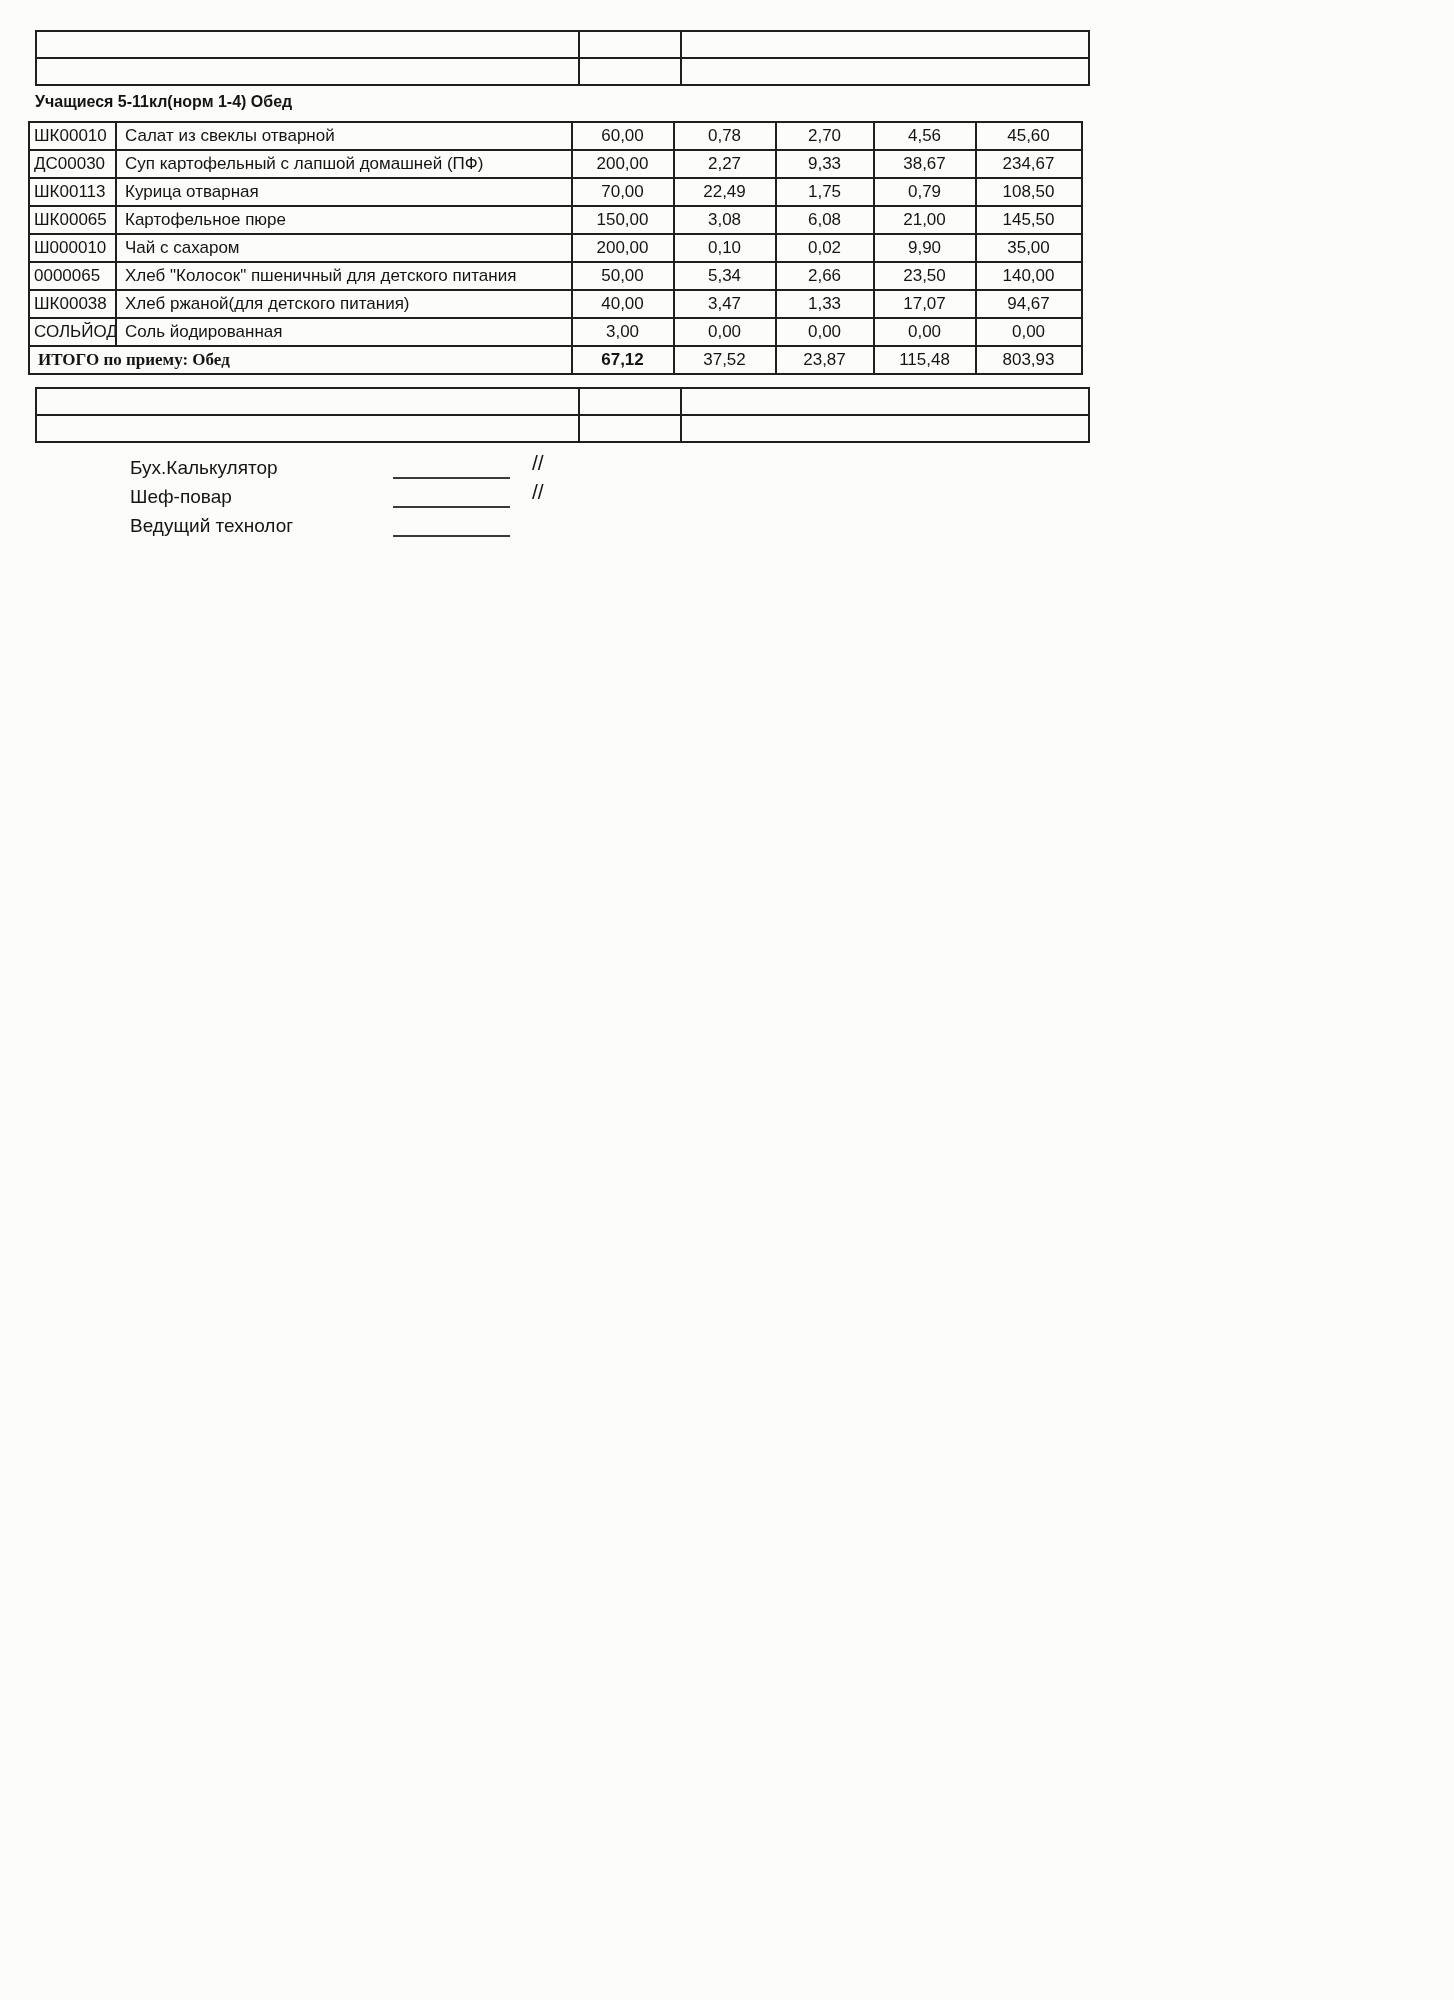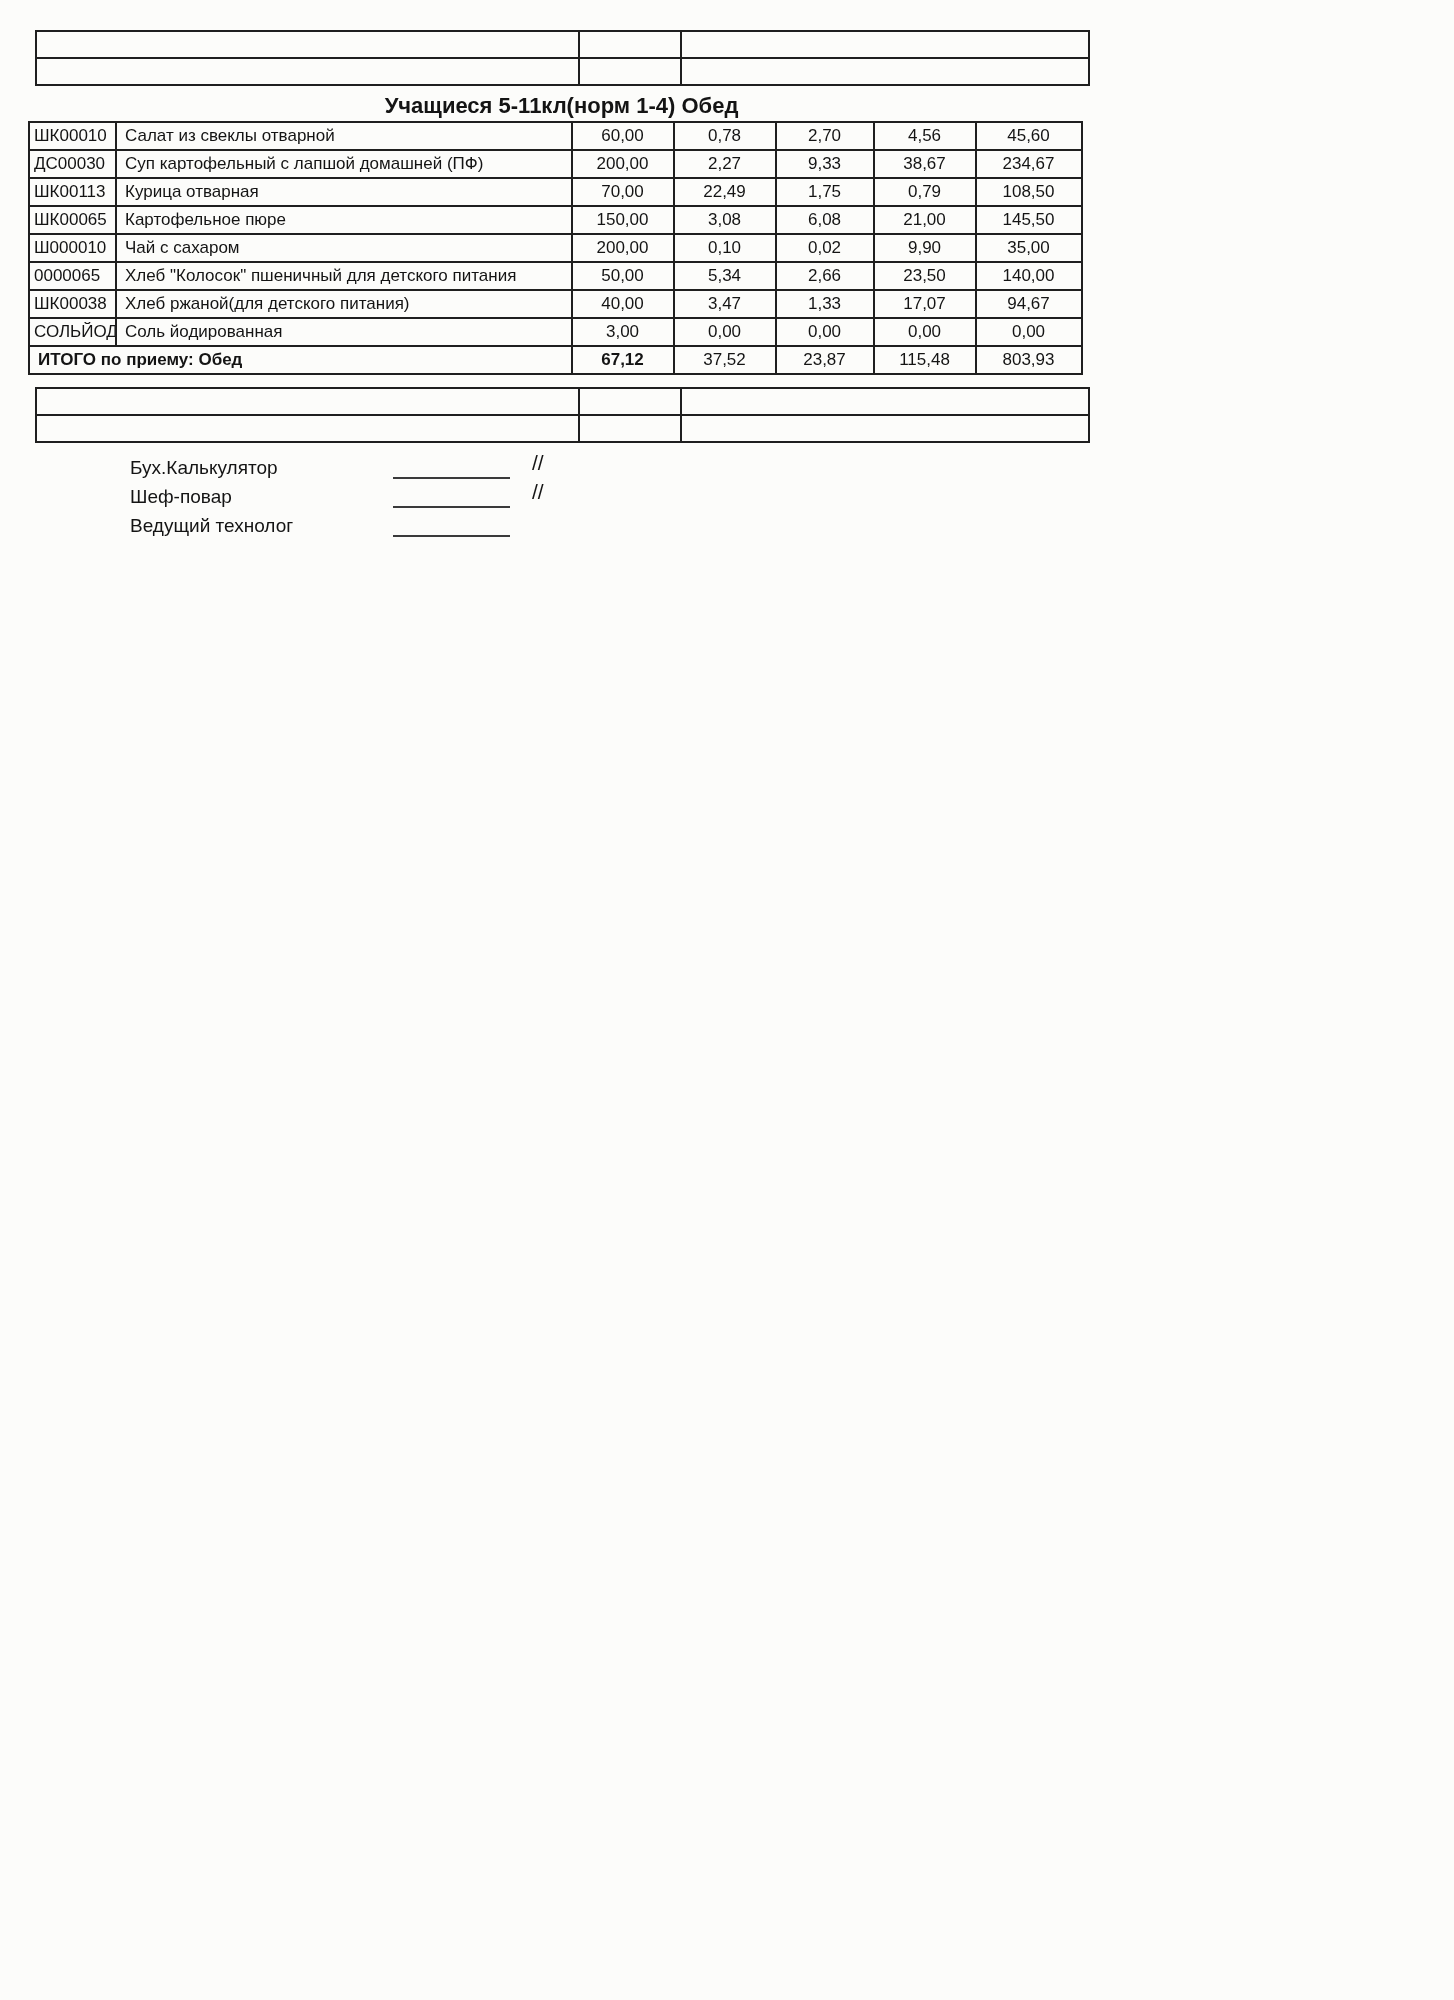--- a/index.html
+++ b/index.html
@@ -25,30 +25,29 @@
   .empty-table { position: absolute; left: 35px; width: 1053px; }
   .empty-top { top: 30px; }
   .empty-bottom { top: 387px; }
   .empty-table td { height: 25px; }
 
   .doc-title {
     position: absolute;
     left: 35px;
     top: 93px;
     width: 1053px;
-    text-align: center;
-    font-size: 22px;
+    font-size: 16px;
     font-weight: bold;
   }
 
   .menu-table { position: absolute; left: 28px; top: 121px; width: 1053px; }
   .cell-code { text-align: left; padding-left: 4px; }
   .cell-name { text-align: left; padding-left: 8px; margin-left: 47px; }
   .cell-num  { text-align: center; padding-right: 7px; }
-  .total-label { font-weight: bold; padding-left: 8px; }
+  .total-label { font-weight: bold; padding-left: 8px; font-family: Liberation Serif, serif; }
   .total-qty { font-weight: bold; }
 
   .signatures { position: absolute; left: 130px; top: 450px; }
   .sig-row { height: 29px; display: flex; align-items: flex-end; font-size: 19px; }
   .sig-label { display: inline-block; width: 263px; }
   .sig-line {
     display: inline-block;
     width: 117px;
     border-bottom: 2px solid #3a3a3a;
     height: 20px;

